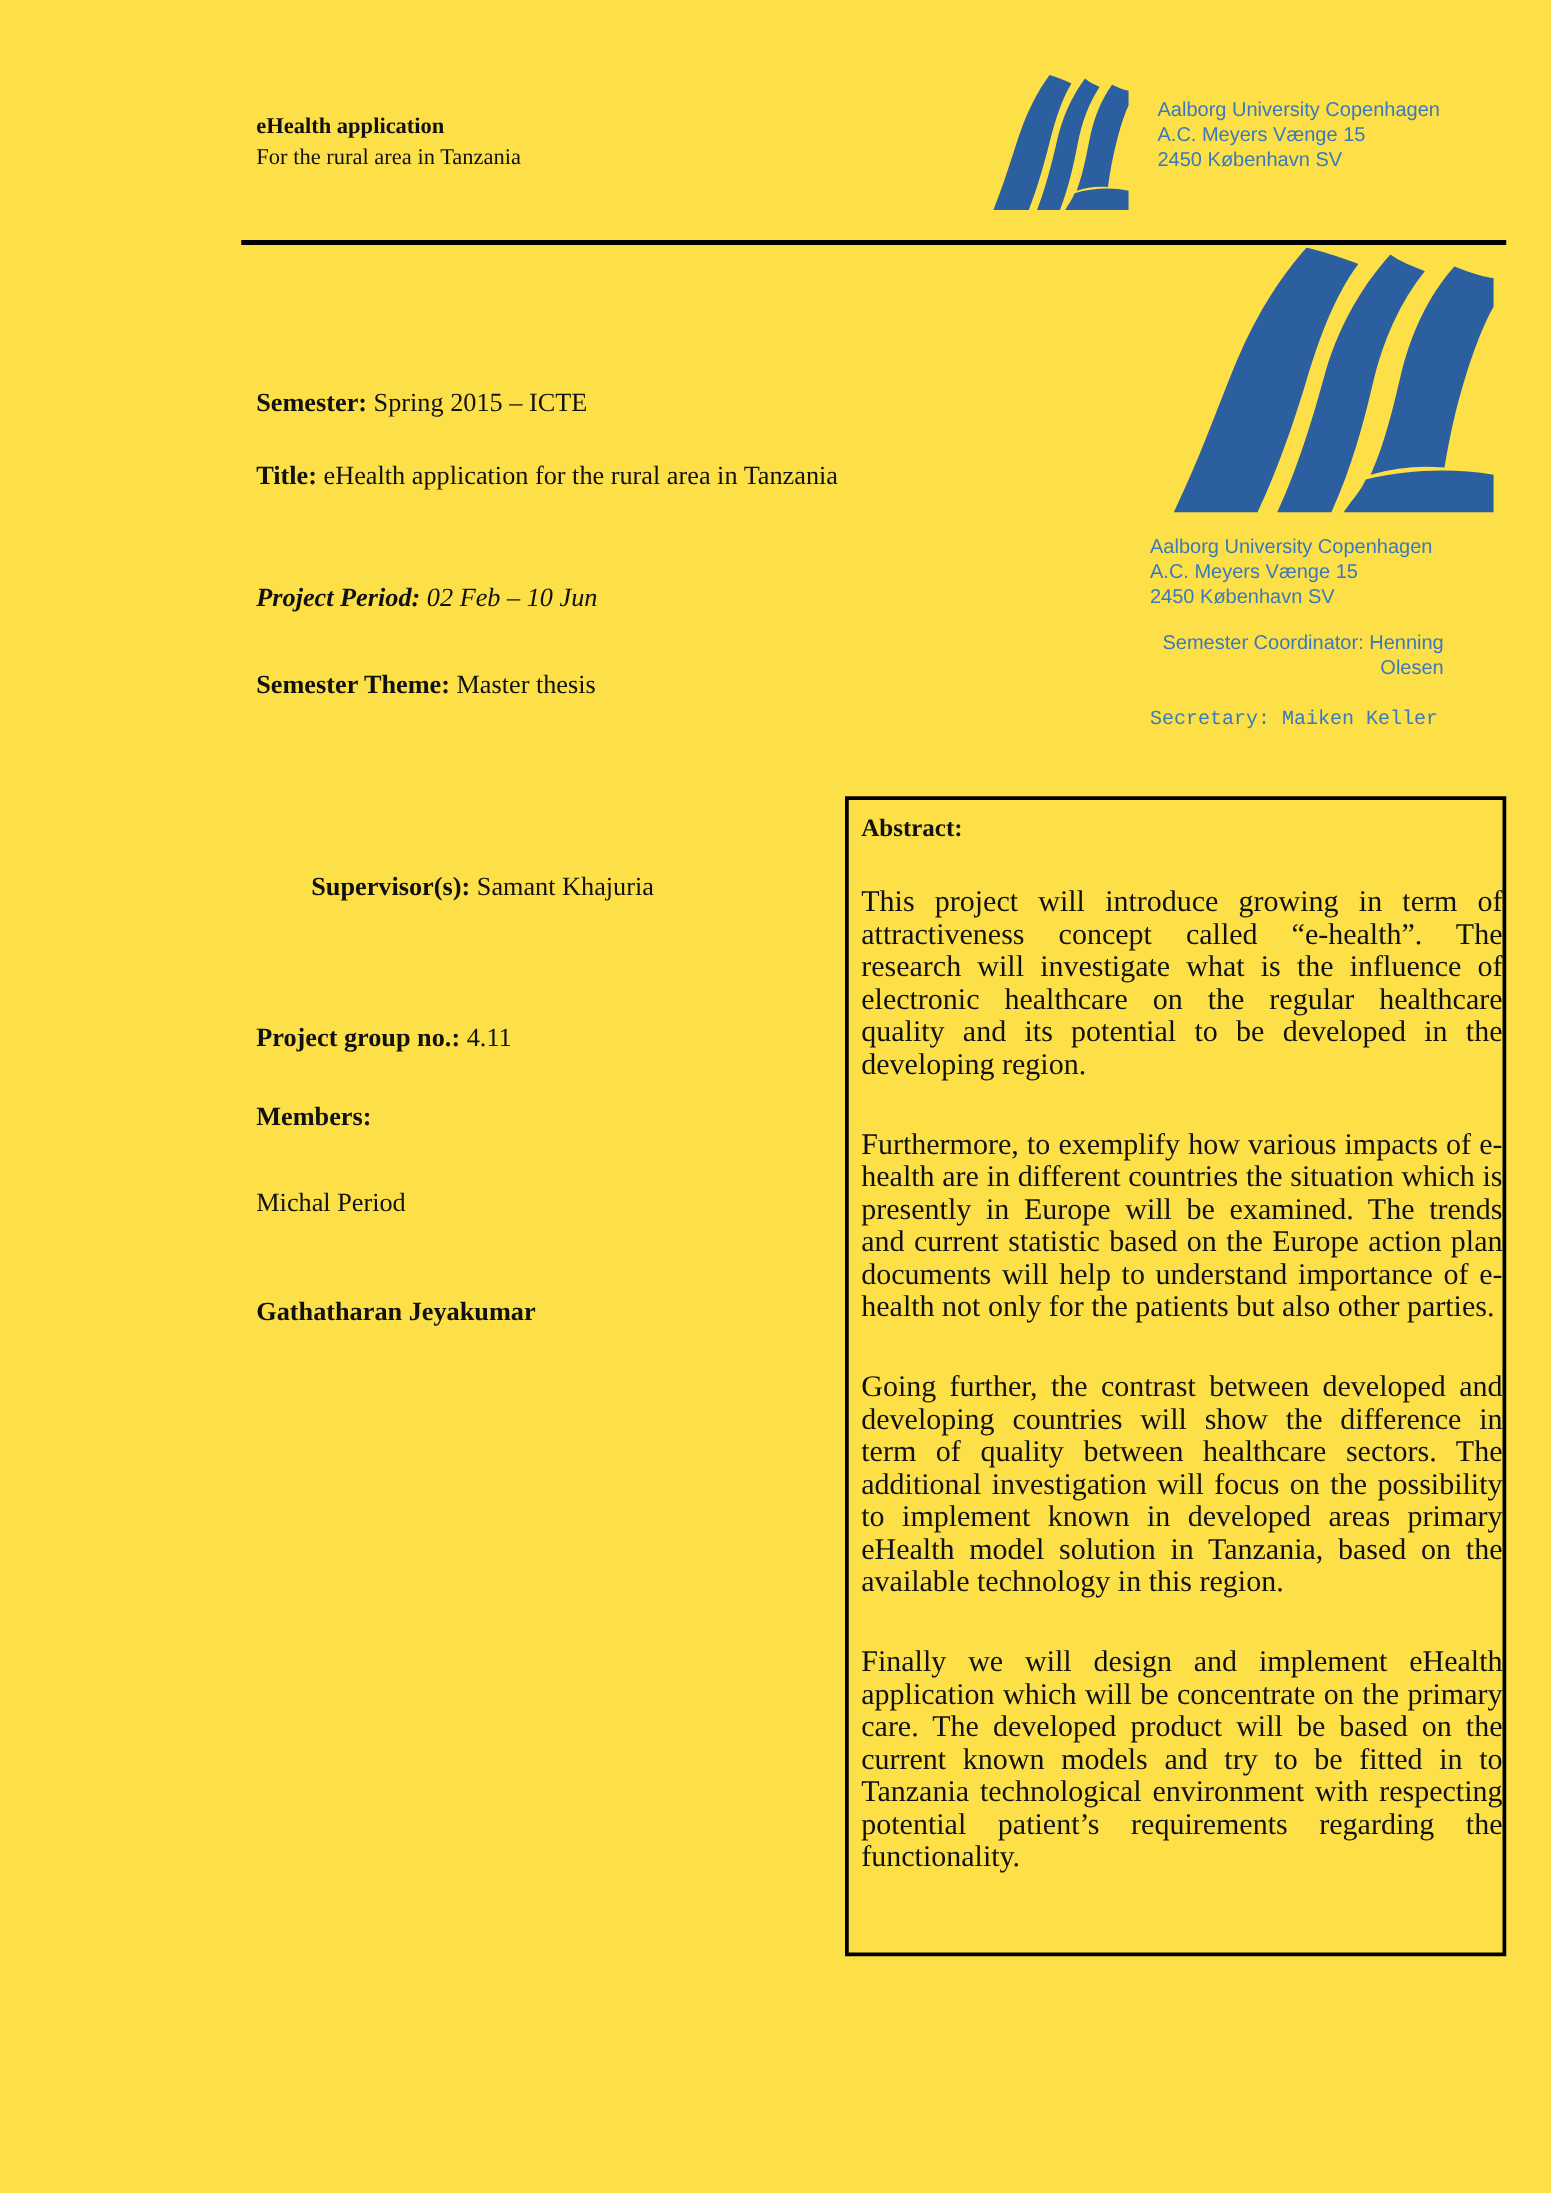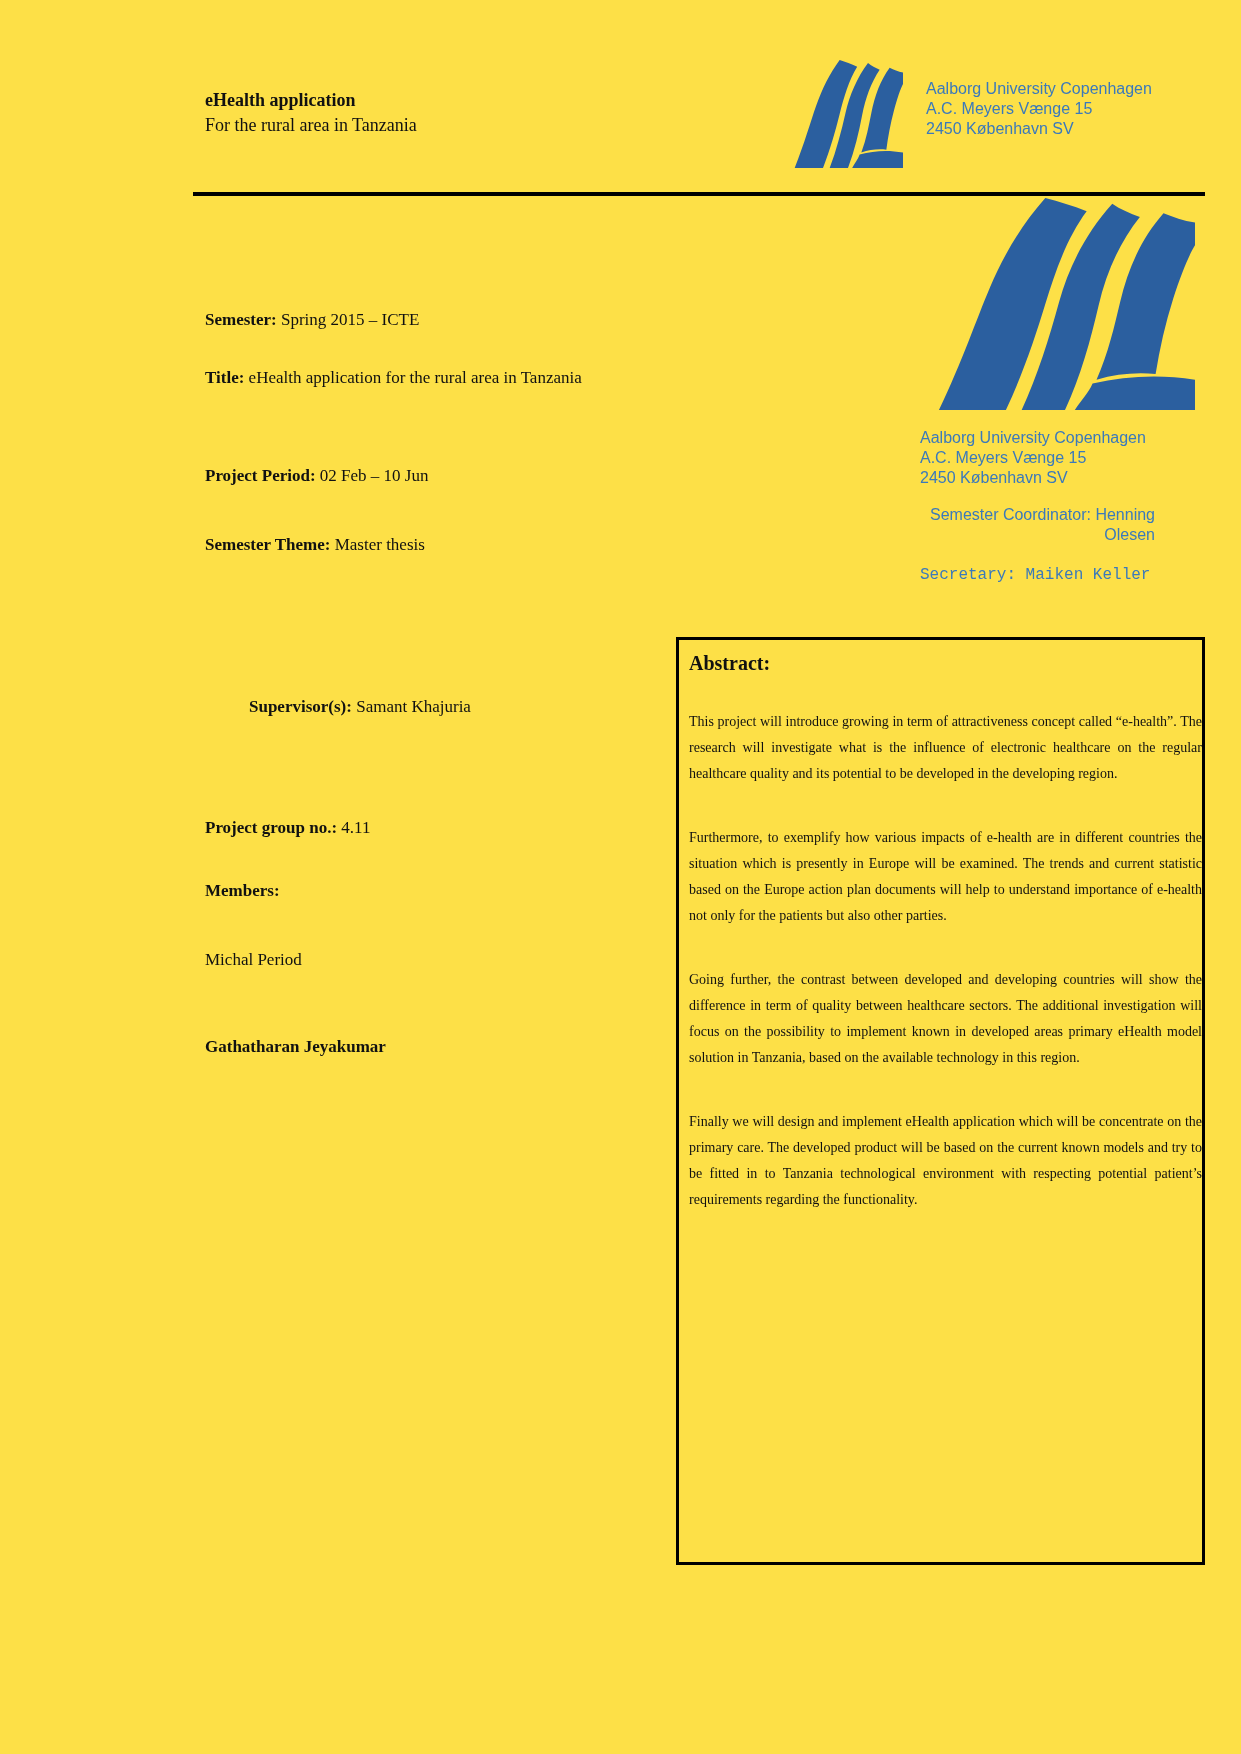--- a/index.html
+++ b/index.html
@@ -14,46 +14,46 @@
   .hdr-left { left:205px; top:88px; font-size:18px; line-height:25px; }
   .hdr-left .t1 { font-weight:bold; }
   .logo-small { left:793px; top:60px; width:110px; height:108px; }
   .logo-large { left:935px; top:198px; width:260px; height:212px; }
   .logo-small svg, .logo-large svg { width:100%; height:100%; display:block; color:var(--logo-blue,#2B5F9F); }
   .blue-text { font-family:"Liberation Sans", sans-serif; font-size:16px; line-height:20px; color:var(--text-blue,#3B79BB); }
   .hdr-right { left:926px; top:79px; }
   .rule { left:193px; top:192px; width:1012px; height:4px; background:#000; }
 
   
-  .field { left:205px; font-size:17px; white-space:nowrap; }
+  .field { left:205px; font-size:21px; white-space:nowrap; }
   .field b { font-weight:bold; }
   .f-semester   { top:310px; }
   .f-title      { top:368px; }
-  .f-period     { top:466px; }
+  .f-period     { top:466px;font-style:italic; }
   .f-theme      { top:535px; }
   .f-supervisor { top:697px;margin-left:44px; }
   .f-group      { top:818px; }
   .f-members    { top:881px; }
   .f-member1    { top:950px; }
   .f-member2    { top:1037px;font-weight:bold; }
 
   
   .addr2       { left:920px; top:428px; }
   .coordinator { left:920px; top:505px; width:235px;text-align:right; }
   .secretary   { left:920px; top:565px;font-family:Liberation Mono, monospace; }
 
   
   .abstract-box {
     left:676px; top:637px; width:529px; height:928px;
     border:3px solid #000; box-sizing:border-box;
     padding:12px 0 0 10px;
   }
   .abstract-box .heading { font-weight:bold; font-size:20px; margin:0 0 34px 0; }
   .abstract-box p {
-    margin:0 0 38px 0; font-size:14px; line-height:26px;
+    margin:0 0 38px 0; font-size:24px; line-height:26px;
     text-align:justify; text-justify:inter-word;
   }
 </style>
 </head>
 <body>
 
 <div class="page">
 
   <div class="abs hdr-left">
     <div class="t1">eHealth application</div>

